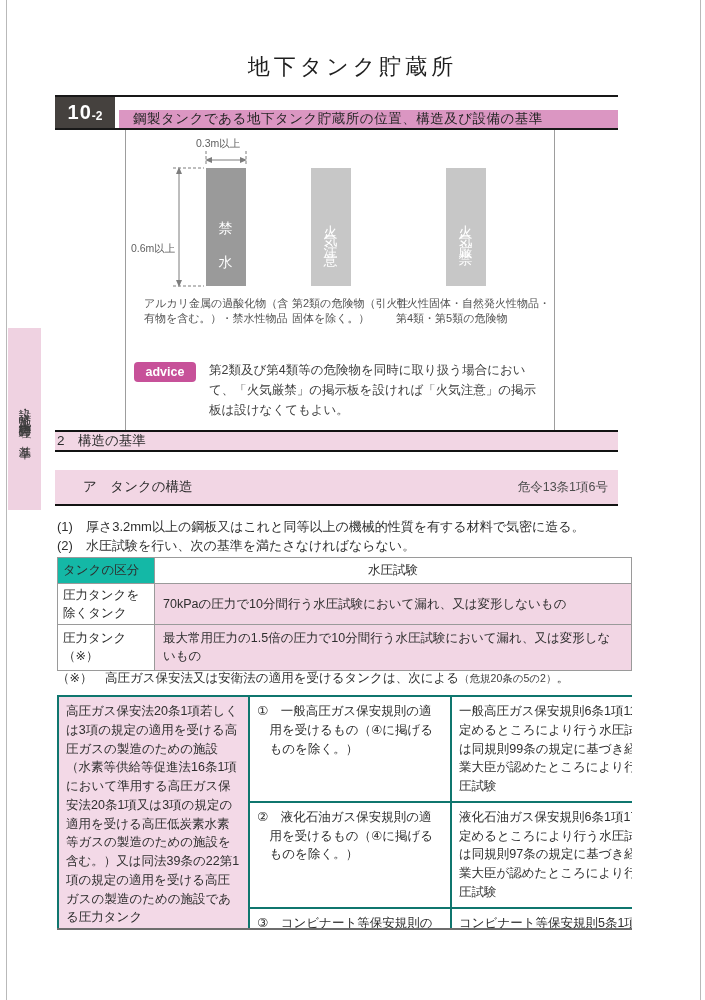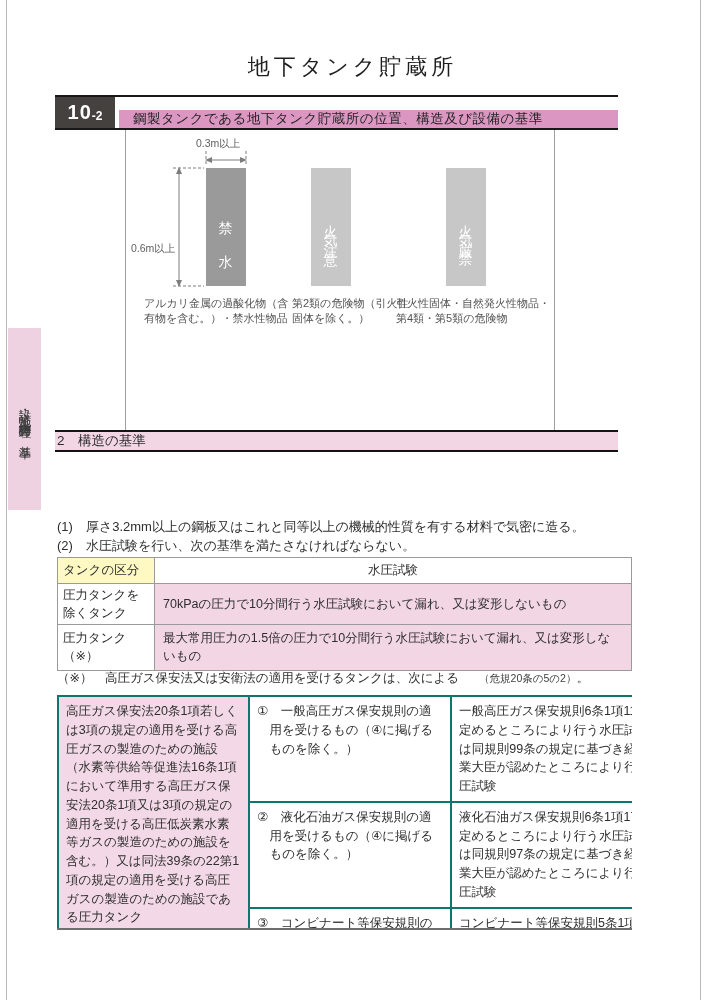--- a/index.html
+++ b/index.html
@@ -62,21 +62,21 @@
   
   .t1{position:absolute;left:57px;top:557px;width:575px;border-collapse:collapse;table-layout:fixed;}
   .t1 th,.t1 td{border:1px solid #9a9a9a;font-size:12.5px;font-weight:normal;
     color:#2e2e2e;line-height:1.45;}
   .t1 th{height:21px;text-align:center;background:#fff;padding:1px 2px;}
   .t1 .c-label{width:86px;background:#fff;padding:2px 5px;text-align:left;}
   .t1 .c-val{background:#f2d6e4;padding:4px 8px;text-align:left;}
 
   
   .note-line{position:absolute;left:57px;top:670px;font-size:12.5px;color:#2e2e2e;}
-  .note-ref{font-size:10.5px;color:#3e3e3e;margin-left:20px;}
+  .note-ref{font-size:10.5px;color:#3e3e3e;}
 
   
   .t2wrap{position:absolute;left:57px;top:695px;width:575px;height:233px;overflow:hidden;
     border-bottom:2px solid #6e6e6e;}
   .t2{border-collapse:collapse;table-layout:fixed;width:573px;}
   .t2 td{border:2px solid #0f766e;vertical-align:top;font-size:12.5px;color:#2e2e2e;line-height:1.5;}
   .t2 .c-left{width:175px;background:#f3d9e7;padding:5px 7px;}
   .t2 .c-mid{width:186px;background:#fff;padding:5px 7px;}
   .t2 .c-mid div{padding-left:1em;text-indent:-1em;}
   .t2 .c-right{width:212px;background:#fff;padding:5px 7px;}
@@ -138,33 +138,41 @@
         <span>火気注意</span>
       </div>
     <div class="sign sign-3">
         <span>火気厳禁</span>
       </div>
 
     <div class="sign-caption cap-1">アルカリ金属の過酸化物（含有物を含む。）・禁水性物品</div>
     <div class="sign-caption cap-2">第2類の危険物（引火性固体を除く。）</div>
     <div class="sign-caption cap-3">引火性固体・自然発火性物品・第4類・第5類の危険物</div>
 
+    <div class="advice-row">
+      <div class="advice-badge">advice</div>
+      <div class="advice-text">第2類及び第4類等の危険物を同時に取り扱う場合において、「火気厳禁」の掲示板を設ければ「火気注意」の掲示板は設けなくてもよい。</div>
+    </div>
   </div>
 
   <div class="section-bar bar-2">
     <span>2　構造の基準</span>
+  </div>
+  <div class="section-bar bar-a">
+    <span>ア　タンクの構造</span>
+    <span class="bar-ref">危令13条1項6号</span>
   </div>
 
   <div class="item-line item-1">(1)　厚さ3.2mm以上の鋼板又はこれと同等以上の機械的性質を有する材料で気密に造る。</div>
   <div class="item-line item-2">(2)　水圧試験を行い、次の基準を満たさなければならない。</div>
 
   <table class="t1">
     <tbody>
         <tr>
-      <th class="c-label" style="background:#fef9c3;">タンクの区分</th>
+      <th class="c-label" style="background:#14b8a6;">タンクの区分</th>
       <th>水圧試験</th>
     </tr>
     <tr>
       <td class="c-label">圧力タンクを除くタンク</td>
       <td class="c-val">70kPaの圧力で10分間行う水圧試験において漏れ、又は変形しないもの</td>
     </tr>
     <tr>
       <td class="c-label">圧力タンク（※）</td>
       <td class="c-val">最大常用圧力の1.5倍の圧力で10分間行う水圧試験において漏れ、又は変形しないもの</td>
     </tr>

